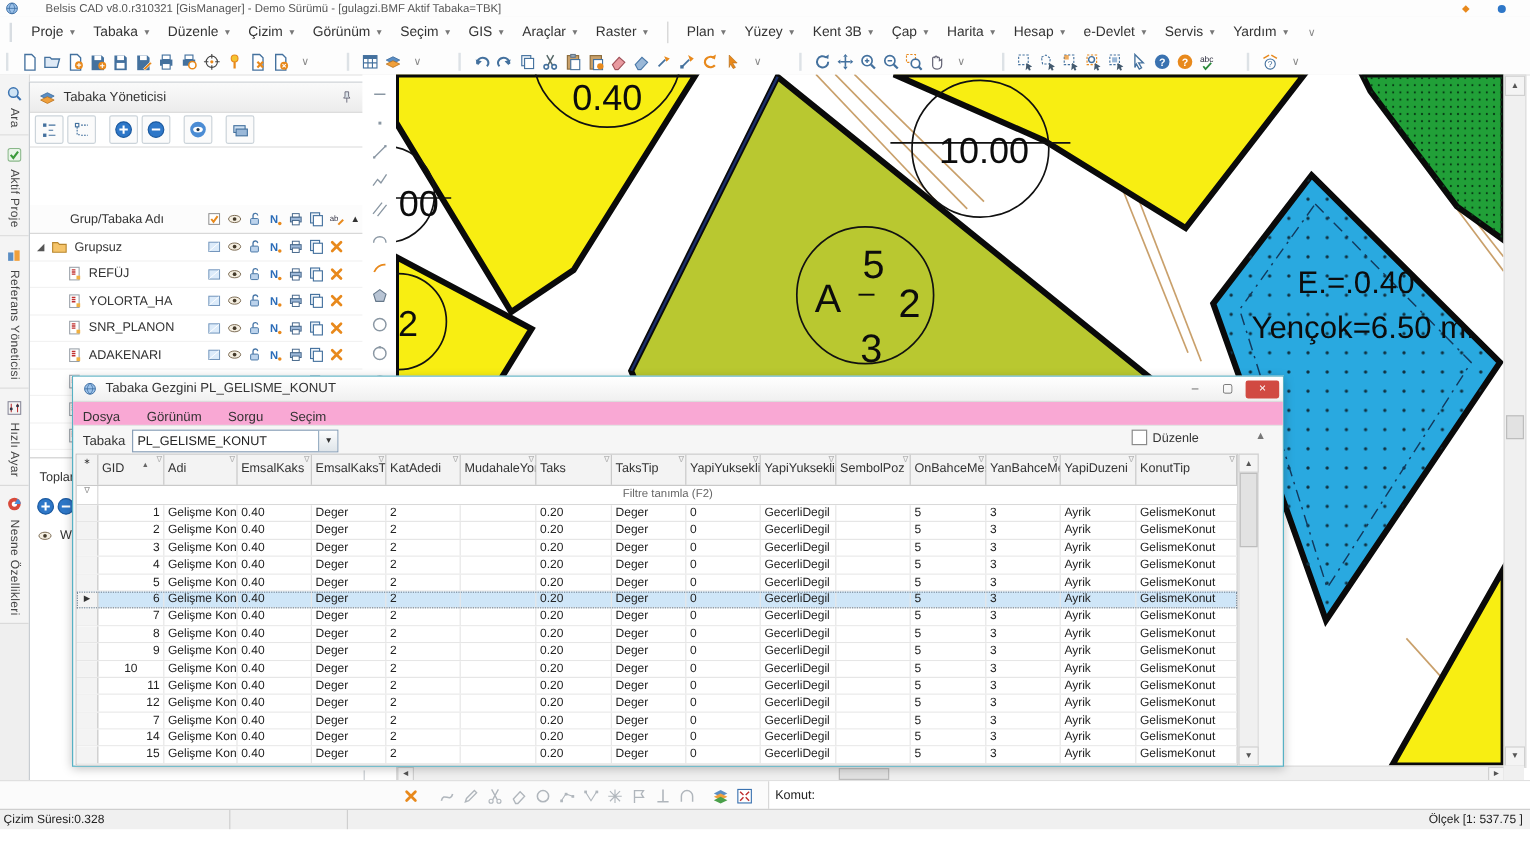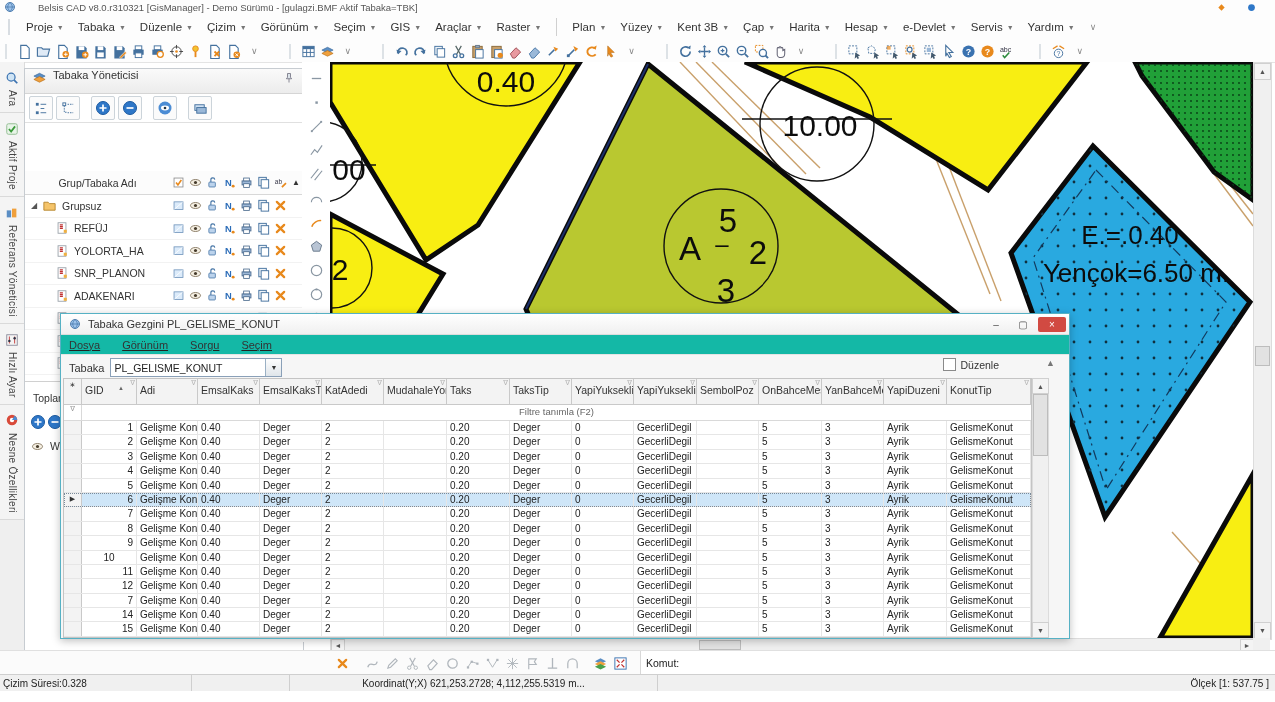--- a/index.html
+++ b/index.html
@@ -32,21 +32,21 @@
   .tb-grip{width:3px;height:15px;border-left:2px solid #dde2e6;margin:0 5px;}
   .tb-btn{width:19px;height:19px;display:flex;align-items:center;justify-content:center;border-radius:2px;}
 
   
   #sidetabs{left:0;top:62px;width:24px;height:588px;background:#efefef;border-right:1px solid #dcdcdc;}
   .vtab{display:flex;flex-direction:column;align-items:center;padding:7px 0 6px 0;border-bottom:1px solid #dadada;background:#f4f4f4;}
   .vtab .lbl{writing-mode:vertical-rl;font-size:10px;color:#444;margin-top:4px;letter-spacing:.3px;}
 
   
   #layerpanel{left:24px;top:68px;width:278px;height:592px;background:#fff;border:1px solid #c7ccd1;}
-  #lp-header{height:24px;background:linear-gradient(#fafafa,#ececec);display:flex;
+  #lp-header{height:24px;background:linear-gradient(#fafafa,#ececec);display:flex;align-items:center;
              border-bottom:1px solid #d5d5d5;padding:0 6px;}
   #lp-header .ttl{font-size:11px;color:#333;margin-left:5px;flex:1;}
   #lp-toolbar{height:28px;display:flex;align-items:center;padding:0 4px;border-bottom:1px solid #e0e0e0;}
   .lp-btn{width:22px;height:22px;border:1px solid #ccd4da;border-radius:2px;display:flex;align-items:center;
           justify-content:center;margin-right:3px;background:#fbfbfb;}
   .lp-gap{width:8px;}
   #lp-colhead{height:23px;display:flex;align-items:center;border-bottom:1px solid #d8d8d8;background:#fcfcfc;margin-top:48px;}
   #lp-colhead .cname{flex:1;text-align:center;font-size:10.5px;color:#333;}
   .lp-iconcell{width:17px;display:flex;justify-content:center;}
   .tree-row{height:21.5px;display:flex;align-items:center;border-bottom:1px solid #f2f2f2;}
@@ -70,21 +70,21 @@
   .sb-thumb{background:#e2e2e2;border:1px solid #bdbdbd;}
 
   
   #explorer{left:60px;top:313px;width:1008px;height:324px;background:#f6f6f6;border:1px solid #56b1c4;
             box-shadow:0 2px 8px rgba(0,0,0,.25);z-index:20;}
   #ex-title{height:20px;display:flex;align-items:center;background:linear-gradient(#ffffff,#f0f0f0);
             border-bottom:1px solid #dcdcdc;padding-left:5px;}
   #ex-title .ttl{font-size:11px;color:#333;margin-left:5px;flex:1;}
   .win-btn{width:24px;height:15px;display:flex;align-items:center;justify-content:center;font-size:10px;color:#555;margin-right:3px;}
   .win-close{background:#d14a42;color:#fff;border-radius:2px;width:28px;}
-  #ex-menu{height:19px;display:flex;align-items:center;padding-left:8px;background:#14b8a6;border-bottom:1px solid #e4e4e4;text-decoration:underline;}
+  #ex-menu{height:19px;display:flex;align-items:flex-end;padding-left:8px;background:#f9a8d4;border-bottom:1px solid #e4e4e4;}
   #ex-menu .mi{font-size:11px;color:#333;margin-right:22px;}
   #ex-tabaka{height:25px;display:flex;align-items:center;padding-left:8px;}
   #ex-tabaka .lab{font-size:11px;color:#333;margin-right:6px;}
   #ex-combo{width:170px;height:17px;border:1px solid #8aa0b8;background:#fff;display:flex;align-items:center;}
   #ex-combo .val{flex:1;font-size:10.5px;padding-left:3px;color:#222;white-space:nowrap;overflow:hidden;}
   #ex-combo .dd{width:15px;height:100%;background:linear-gradient(#fdfdfd,#dfe5ea);border-left:1px solid #9ab0c4;
                display:flex;align-items:center;justify-content:center;font-size:7px;color:#333;}
   #ex-edit{position:absolute;right:70px;top:44px;display:flex;align-items:center;}
   #ex-edit .cb{width:11px;height:11px;border:1px solid #8a8a8a;background:#fff;margin-right:4px;}
   #ex-edit .lab{font-size:10.5px;color:#333;}
@@ -1970,15 +1970,14 @@
     </div>
   <div id="bb-cmd">
     <span class="lab">Komut:</span>
     <span style="flex:1"></span>
   </div>
 </div>
 
 <div id="statusbar" class="abs">
   <div class="seg" style="width:192px;padding-left:3px;">Çizim Süresi:0.328</div>
   <div class="seg" style="width:98px;"></div>
-  <div class="seg" style="width:368px;justify-content:center;">Koordinat(Y;X)  621,253.2728; 4,112,255.5319 m...</div>
   <div class="seg" style="flex:1;justify-content:flex-end;padding-right:6px;border-right:none;">Ölçek [1: 537.75 ]</div>
 </div>
 
 </body></html>

